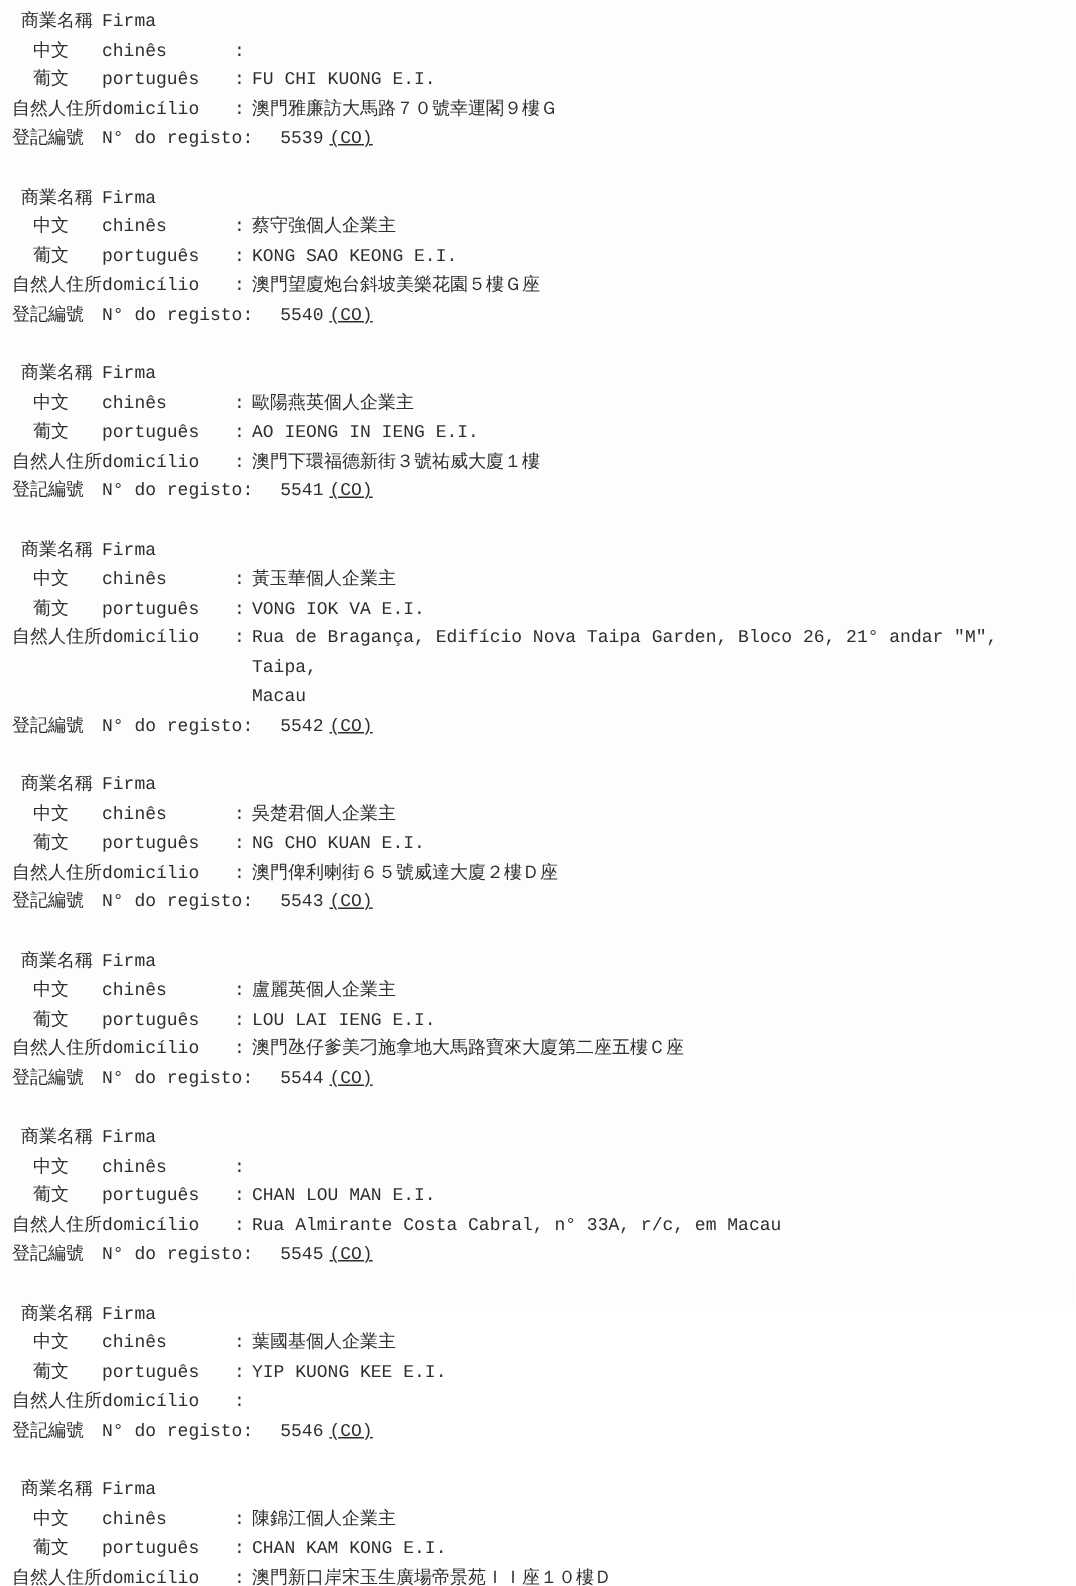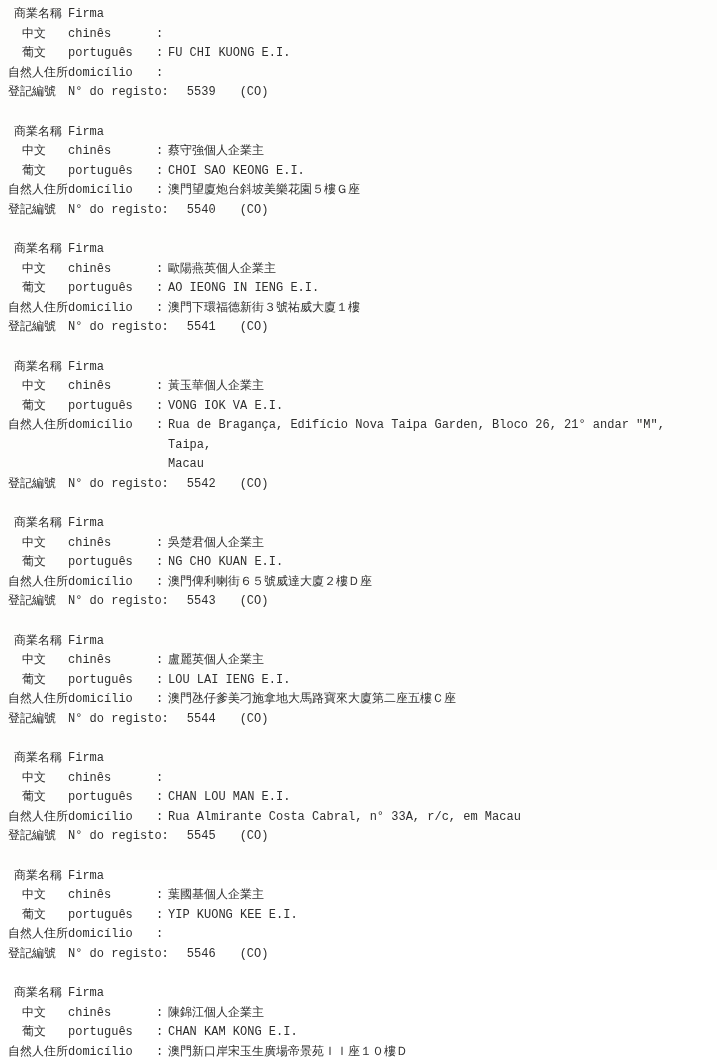--- a/index.html
+++ b/index.html
@@ -56,21 +56,21 @@
     width: 12px;
     flex: 0 0 12px;
     text-align: left;
   }
   .val {
     flex: 1 1 auto;
     white-space: pre-wrap;
     word-break: break-word;
   }
   .reg-num    { margin-left: 18px; }
-  .reg-suffix { margin-left: 24px; }
+  .reg-suffix { margin-left: 4px; text-decoration: underline; }
 </style>
 </head>
 <body>
 
 <div class="page">
   <div id="entries">
   <section class="entry">
     <div class="row">
       <span class="lz ind-firma">商業名稱</span>
       <span class="lp">Firma</span>
@@ -83,20 +83,21 @@
     <div class="row">
       <span class="lz ind-sub">葡文</span>
       <span class="lp">português</span>
       <span class="colon">:</span>
       <span class="val">FU CHI KUONG E.I.</span>
     </div>
     <div class="row">
       <span class="lz">自然人住所</span>
       <span class="lp">domicílio</span>
       <span class="colon">:</span>
+      <span class="val">澳門雅廉訪大馬路７０號幸運閣９樓Ｇ</span>
     </div>
     <div class="row">
       <span class="lz">登記編號</span>
       <span class="lp lp-wide">N° do registo:</span>
       <span class="reg-num">5539</span>
       <span class="reg-suffix">(CO)</span>
     </div>
   </section>
 
   <section class="entry">
@@ -107,21 +108,21 @@
     <div class="row">
       <span class="lz ind-sub">中文</span>
       <span class="lp">chinês</span>
       <span class="colon">:</span>
       <span class="val">蔡守強個人企業主</span>
     </div>
     <div class="row">
       <span class="lz ind-sub">葡文</span>
       <span class="lp">português</span>
       <span class="colon">:</span>
-      <span class="val">CHOI SAO KEONG E.I.</span>
+      <span class="val">KONG SAO KEONG E.I.</span>
     </div>
     <div class="row">
       <span class="lz">自然人住所</span>
       <span class="lp">domicílio</span>
       <span class="colon">:</span>
       <span class="val">澳門望廈炮台斜坡美樂花園５樓Ｇ座</span>
     </div>
     <div class="row">
       <span class="lz">登記編號</span>
       <span class="lp lp-wide">N° do registo:</span>

